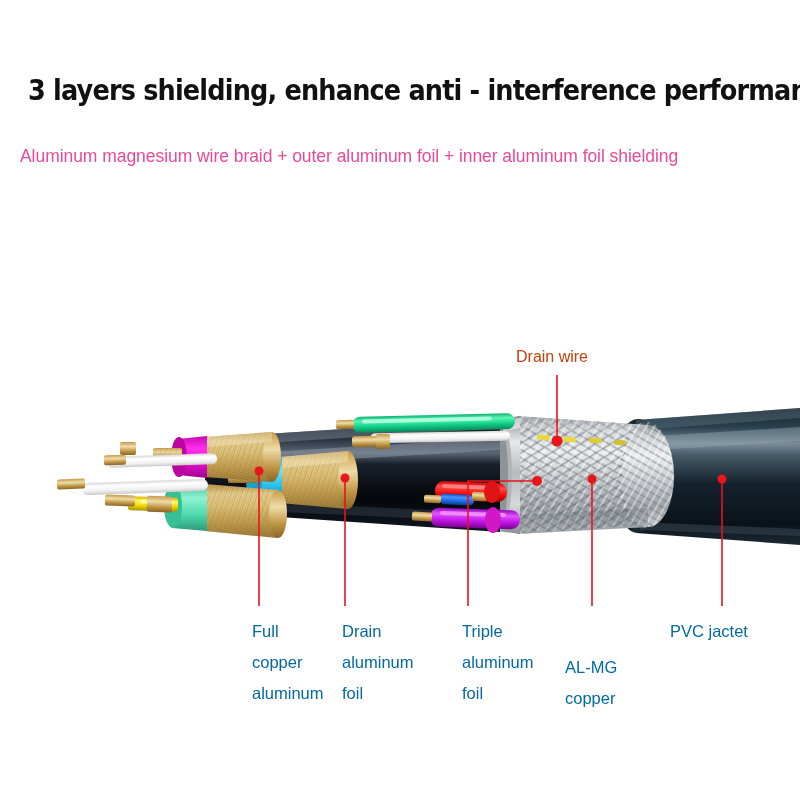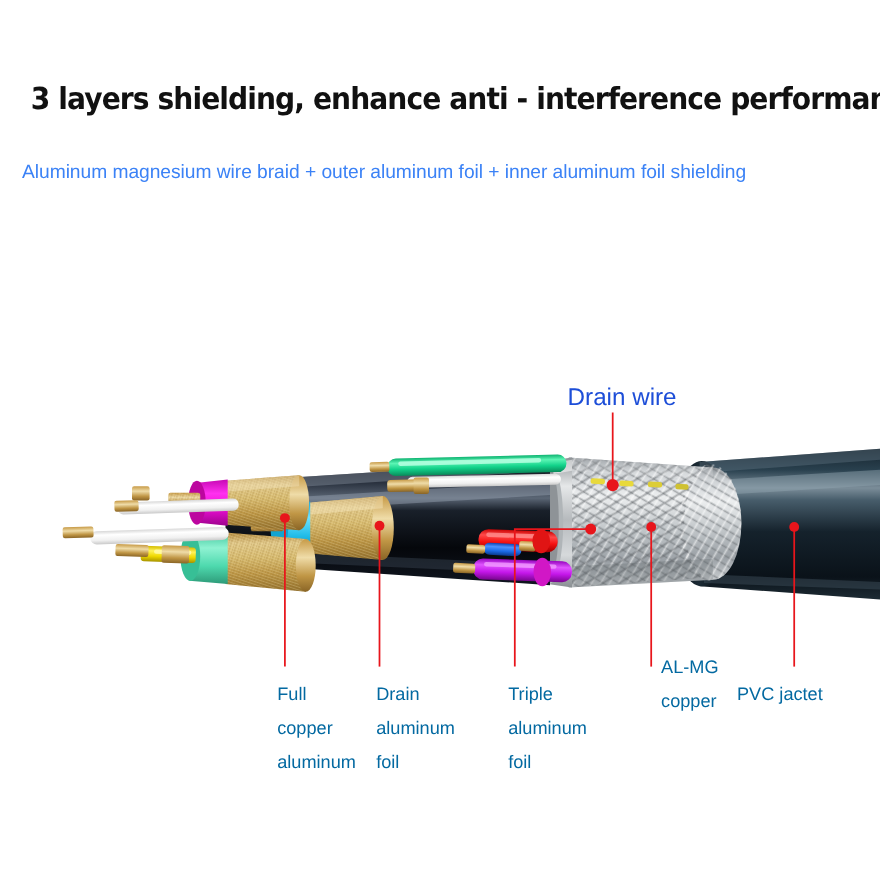--- a/index.html
+++ b/index.html
@@ -20,43 +20,43 @@
     font-size:27.5px;
     letter-spacing:-0.9px;
     color:#111111;
     transform:scaleX(0.93);
     transform-origin:left center;
     white-space:nowrap;
   }
   .hdr-sub{
     position:absolute;left:20px;width:770px;
     font-size:17.5px;
-    color:#3b82f6;
+    color:#ec4899;
     white-space:nowrap;
     letter-spacing:-0.05px;
   }
   .hdr-sub.l1{top:146px;}
   .hdr-sub.l2{top:182px;}
 
   
   #diagram{position:absolute;left:0;top:0;width:800px;height:800px;}
 
   
   .callout{
     position:absolute;
     font-size:16.5px;
     color:#0369a1;
     line-height:31px;
     white-space:nowrap;
   }
   .callout div{white-space:nowrap;}
   .drain-label{
     position:absolute;
-    font-size:22px;
-    color:#1d4ed8;
+    font-size:16px;
+    color:#c2410c;
     white-space:nowrap;
     text-align:right;
   }
 </style>
 </head>
 <body>
 
 <div id="page">
 
   <div class="hdr-title">3 layers shielding, enhance anti - interference performance</div>
@@ -349,21 +349,21 @@
     <div>aluminum</div>
     <div>foil</div>
   </div>
 
   <div class="callout" style="left:462px;top:616px;">
     <div>Triple</div>
     <div>aluminum</div>
     <div>foil</div>
   </div>
 
-  <div class="callout" style="left:565px;top:592px;margin-left:36px;">
+  <div class="callout" style="left:565px;top:652px;">
     <div>AL-MG</div>
     <div>copper</div>
   </div>
 
   <div class="callout" style="left:670px;top:616px;">
     <div>PVC jactet</div>
   </div>
 
 </div>
 

